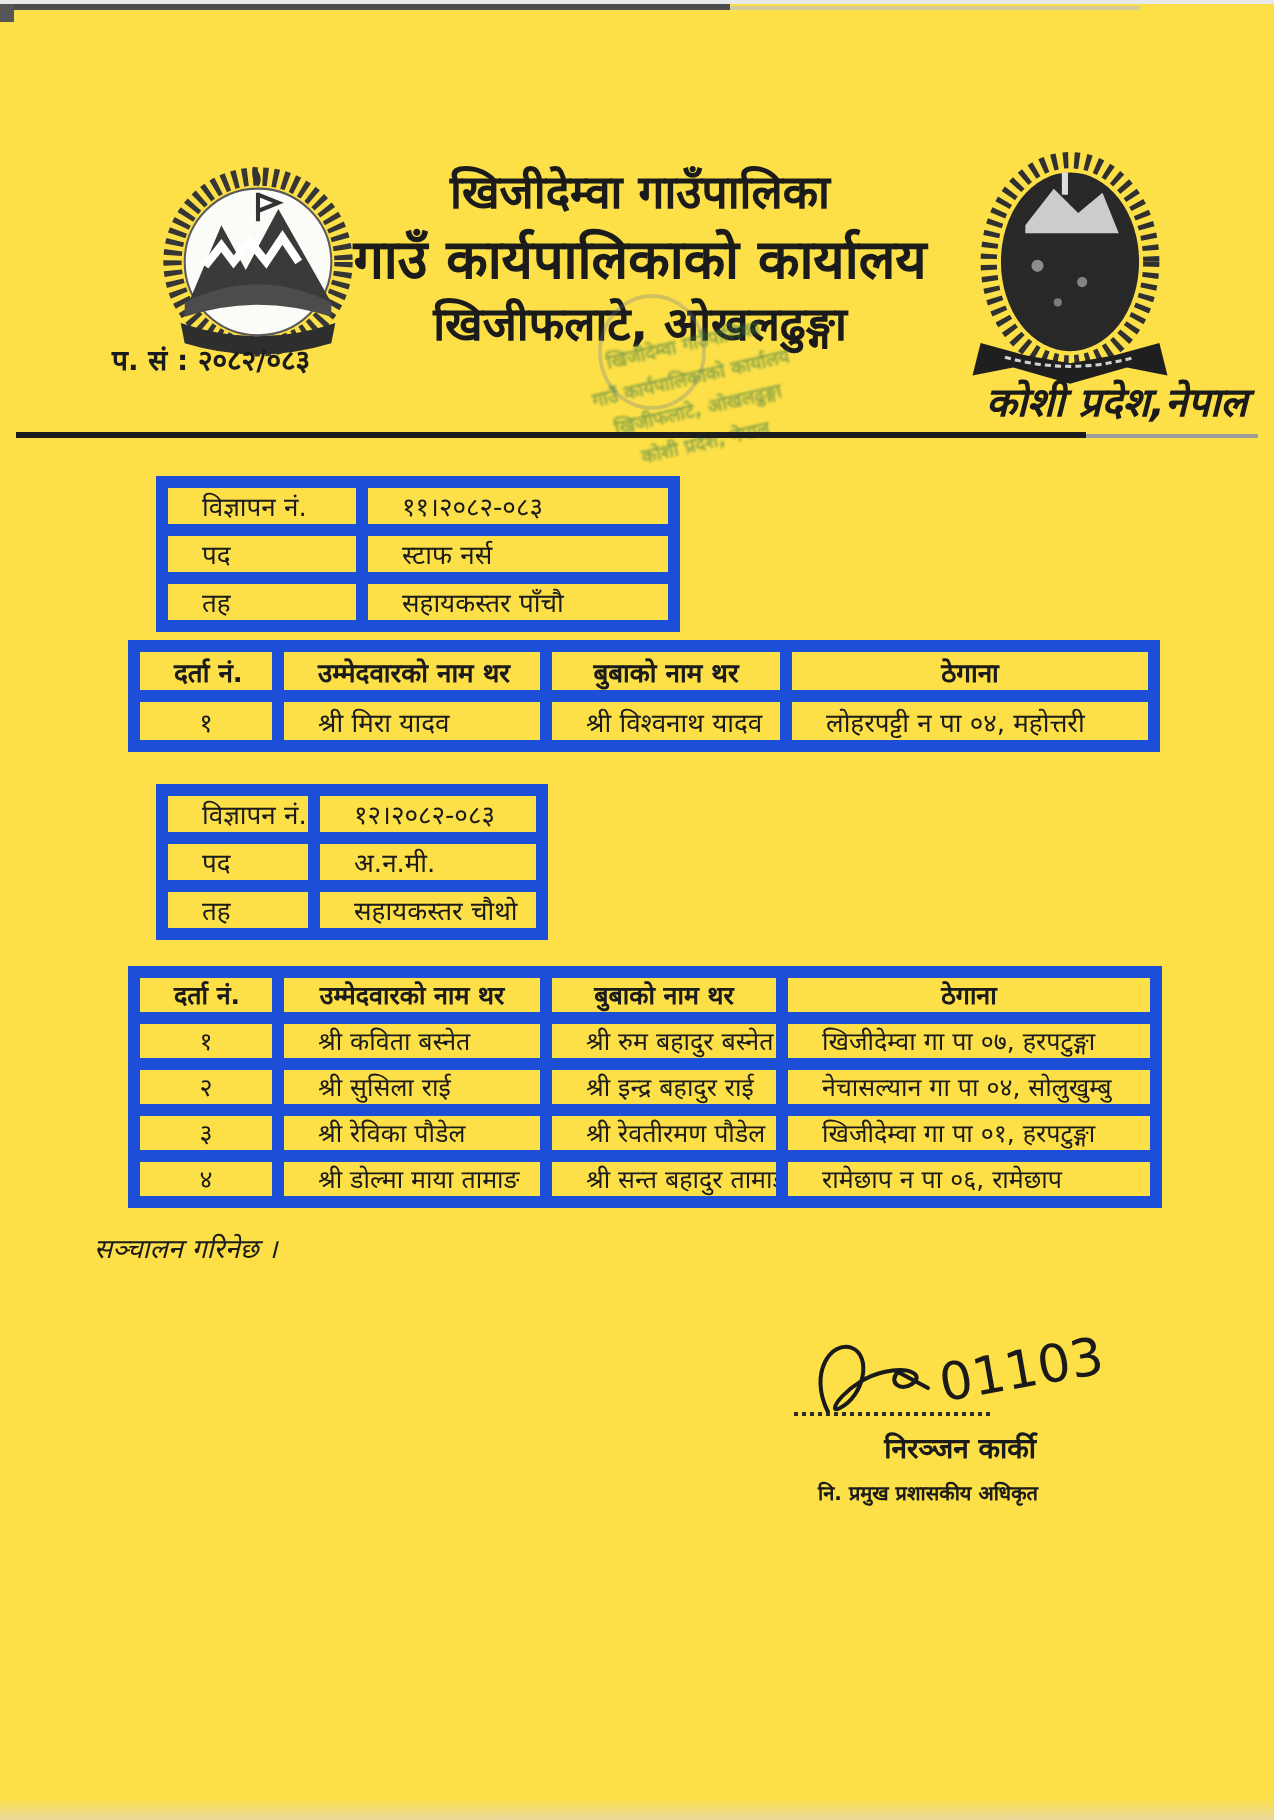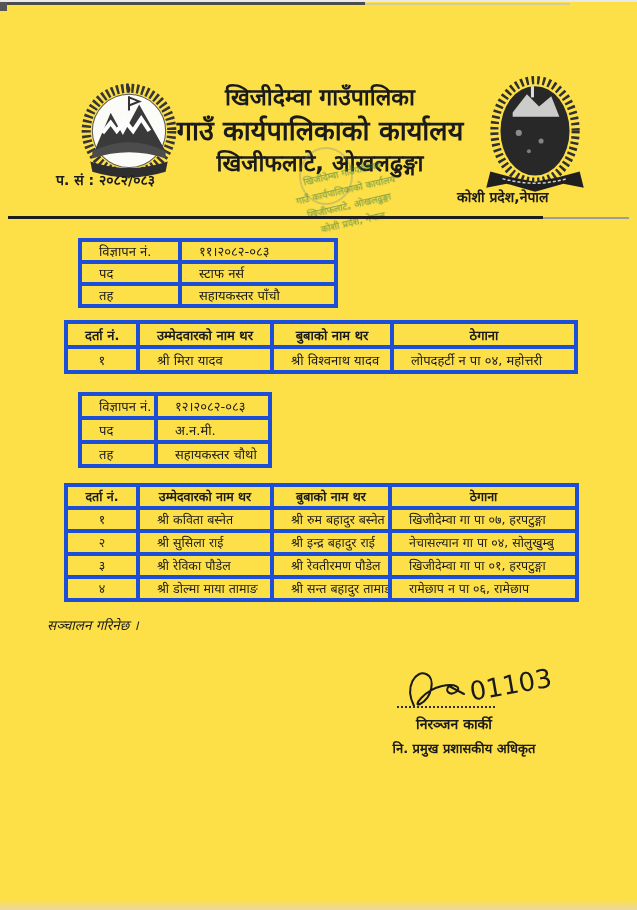--- a/index.html
+++ b/index.html
@@ -15,60 +15,60 @@
                        background:linear-gradient(to bottom, rgba(231,221,218,0), rgba(224,211,208,0.75)); }
 
   
   .emblem-left  { position:absolute; left:72px;  top:76px; width:114px; height:112px; }
   .emblem-right { position:absolute; left:478px; top:72px; width:114px; height:130px; }
   .title-block  { position:absolute; left:155px; top:80px; width:330px; text-align:center; font-weight:bold; }
   .title-l1 { font-size:23px; line-height:1.35; }
   .title-l2 { font-size:27px; line-height:1.3; }
   .title-l3 { font-size:23px; line-height:1.35; }
   .ref-no   { position:absolute; left:56px;  top:168px; font-size:14px; font-weight:bold; }
-  .province { position:absolute; left:457px; top:185px; font-size:14px; font-weight:bold; }
+  .province { position:absolute; left:493px; top:185px; font-size:20px; font-weight:bold;font-style:italic; }
 
   
   .stamp { position:absolute; left:250px; top:163px; width:195px; transform:rotate(-13deg);
            color:rgba(62,124,70,0.55); text-align:center; font-size:9.5px; font-weight:bold;
            line-height:1.75; filter:blur(0.4px); }
   .stamp-circle { position:absolute; left:299px; top:145px; width:54px; height:58px;
                   border:2px solid rgba(96,118,158,0.28); border-radius:50%; }
 
   
   .rule-dark  { position:absolute; left:8px;   top:214px; width:535px; height:3px; background:#1d1d1d; }
   .rule-light { position:absolute; left:543px; top:215px; width:86px;  height:2px; background:#9d9d9d; }
 
   
   table { position:absolute; border-collapse:collapse; table-layout:fixed; }
-  td, th { border:4px solid #1d4ed8; padding:0 17px; font-size:13px; text-align:left;
+  td, th { border:6px solid #1d4ed8; padding:0 17px; font-size:13px; text-align:left;
            white-space:nowrap; overflow:hidden; font-weight:normal; vertical-align:middle; }
   th { font-weight:bold;text-align:center; }
   .num { text-align:center; }
   #vacancy1    { left:78px; top:236px; width:256px; }
   #vacancy1 td { height:22px; }
   #candidates1 { left:64px; top:318px; width:510px; }
   #candidates1 td, #candidates1 th { height:25px; }
   #vacancy2    { left:78px; top:390px; width:190px; }
   #vacancy2 td { height:24px; }
   #candidates2 { left:64px; top:481px; width:511px; }
   #candidates2 td, #candidates2 th { height:23px; font-size:12.5px; }
 
   
   .note { position:absolute; left:47px; top:611px; width:552px; font-size:13.5px;
           font-style:italic; line-height:1.9; }
 
   
   .sig-scribble { position:absolute; left:398px; top:662px; width:164px; height:52px; }
   .sig-dots { position:absolute; left:397px; top:702px; width:98px; height:4px;
               border-bottom:2px dotted #2c2c2c; }
-  .sig-name  { position:absolute; left:416px; top:712px; width:114px; text-align:left;
+  .sig-name  { position:absolute; left:404px; top:712px; width:114px; text-align:right;
                font-size:14px; font-weight:bold; }
   .sig-title { position:absolute; left:377px; top:737px; width:174px; text-align:center;
-               font-size:13px; font-weight:bold; }
+               font-size:10px; font-weight:bold; }
 </style>
 </head>
 <body>
 
 <div class="page">
 
   <div class="artifact-corner"></div>
   <div class="artifact-top-line"></div>
   <div class="artifact-top-line2"></div>
   <div class="artifact-bottom"></div>
@@ -152,21 +152,21 @@
         <tr>
       <th>दर्ता नं.</th>
       <th>उम्मेदवारको नाम थर</th>
       <th>बुबाको नाम थर</th>
       <th>ठेगाना</th>
     </tr>
     <tr>
       <td class="num">१</td>
       <td>श्री मिरा यादव</td>
       <td>श्री विश्वनाथ यादव</td>
-      <td>लोपदहर्टी न पा ०४, महोत्तरी</td>
+      <td>लोहरपट्टी न पा ०४, महोत्तरी</td>
     </tr>
   </tbody>
     </table>
 
   <table id="vacancy2">
     <colgroup>
         <col style="width:76px">
         <col style="width:114px">
       </colgroup>
     <tbody>

